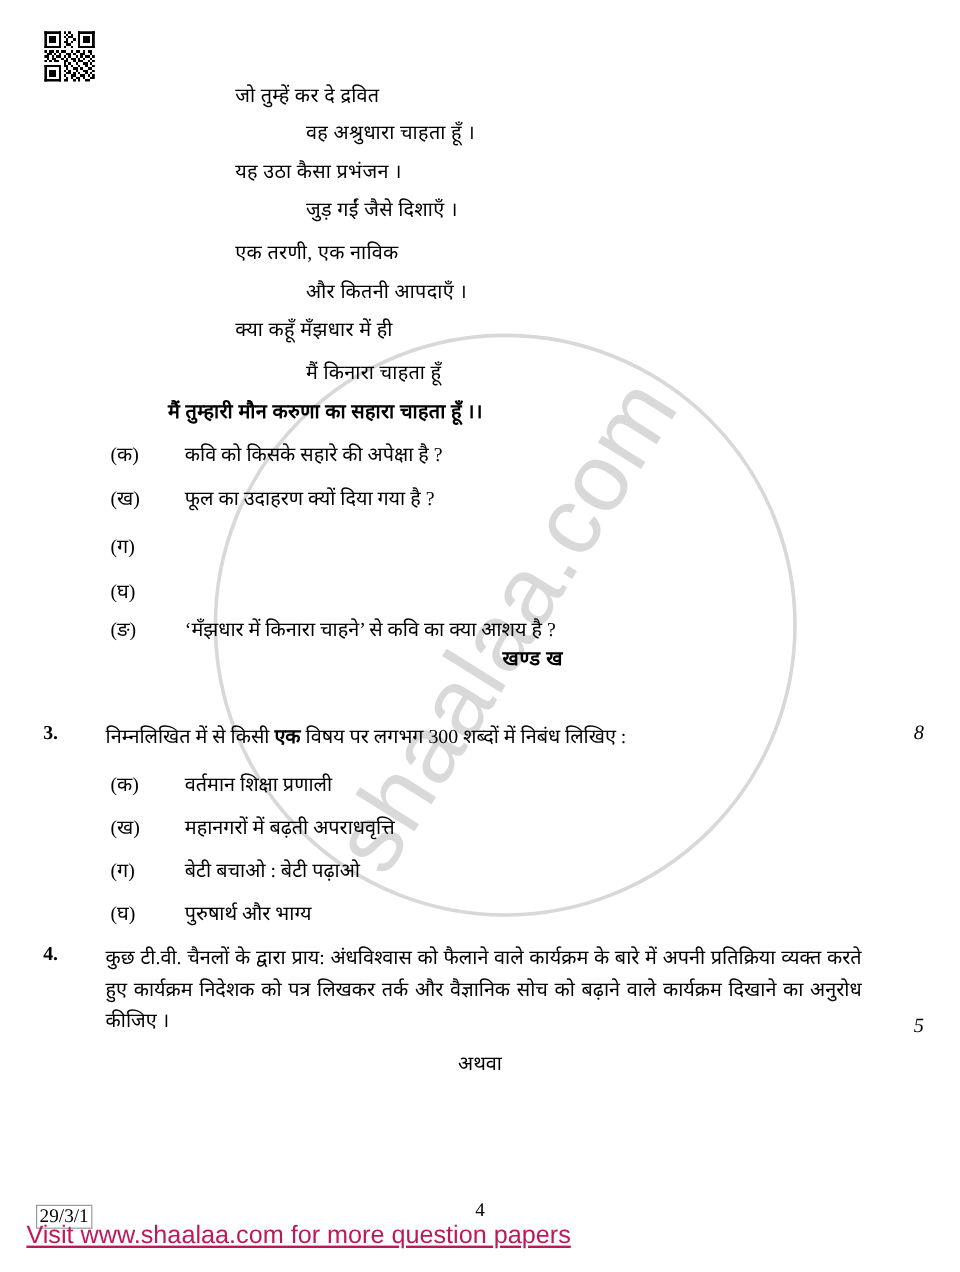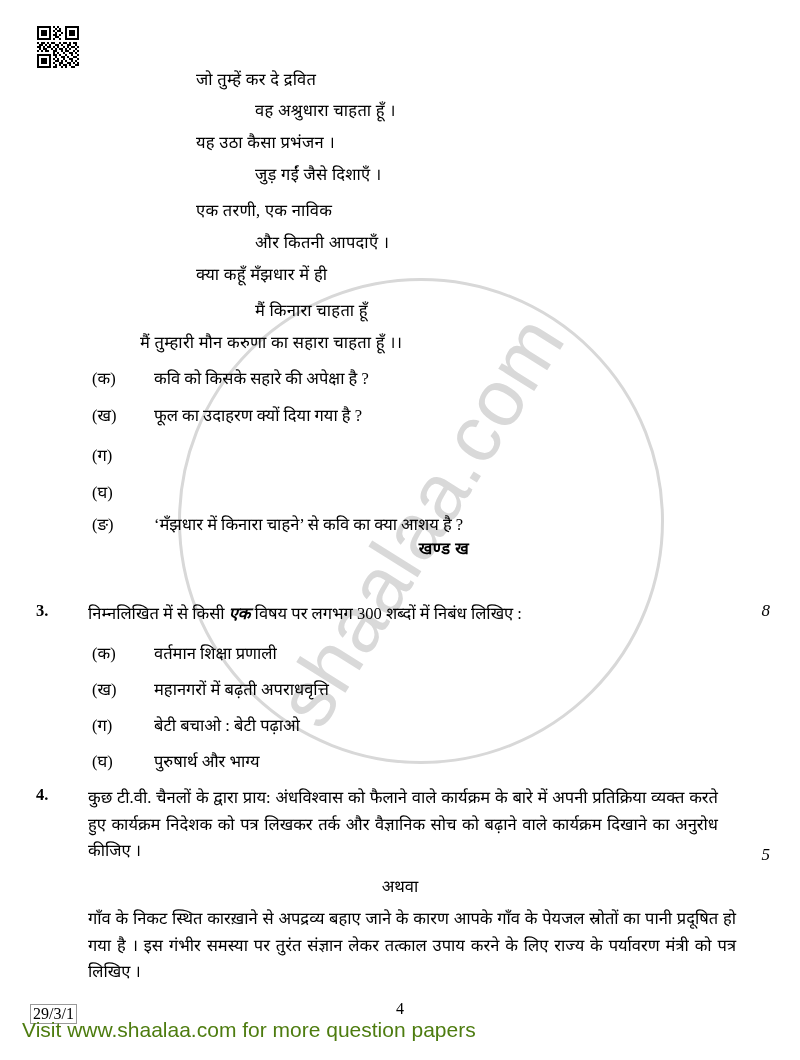--- a/index.html
+++ b/index.html
@@ -137,21 +137,21 @@
     width: 800px;
     text-align: center;
     font-size: 16.5px;
   }
   .section-head {
     font-weight: bold;
     letter-spacing: 0.5px;
   }
   .athwa { font-weight: normal; }
 
-  .bold-em { font-weight: bold; font-style: italic; }
+  .bold-em { font-weight: bold; }
 
   
   .paper-code {
     position: absolute;
     left: 30px;
     top: 1004px;
     font-size: 16px;
     border: 1px solid #9a9a9a;
     padding: 0 2px;
     background: transparent;
@@ -163,22 +163,23 @@
     top: 1000px;
     text-align: center;
     font-size: 16px;
   }
   .site-footer {
     position: absolute;
     left: 22px;
     top: 1018px;
     font-family: "Liberation Sans", "DejaVu Sans", sans-serif;
     font-size: 21px;
-    color: #4d7c0f;
+    color: #be185d;
     white-space: nowrap;
+    text-decoration: underline;
   }
 </style>
 </head>
 <body>
 
 <div class="page">
 
   <div class="qr">
     <svg viewBox="0 0 21 21" width="42" height="42" shape-rendering="crispEdges">
       <rect width="21" height="21" fill="#ffffff"></rect>
@@ -304,21 +305,21 @@
 
     <div>
       <div class="t poem-line" style="left:196px; top:70px;">जो तुम्हें कर दे द्रवित</div>
       <div class="t poem-line" style="left:255px; top:101px;">वह अश्रुधारा चाहता हूँ ।</div>
       <div class="t poem-line" style="left:196px; top:133px;">यह उठा कैसा प्रभंजन ।</div>
       <div class="t poem-line" style="left:255px; top:165px;">जुड़ गईं जैसे दिशाएँ ।</div>
       <div class="t poem-line" style="left:196px; top:201px;">एक तरणी, एक नाविक</div>
       <div class="t poem-line" style="left:255px; top:233px;">और कितनी आपदाएँ ।</div>
       <div class="t poem-line" style="left:196px; top:265px;">क्या कहूँ मँझधार में ही</div>
       <div class="t poem-line" style="left:255px; top:301px;">मैं किनारा चाहता हूँ</div>
-      <div class="t poem-line" style="left:140px; top:333px;">मैं तुम्हारी मौन करुणा का सहारा चाहता हूँ ।।</div>
+      <div class="t poem-line" style="left:140px; top:333px;font-weight:bold;">मैं तुम्हारी मौन करुणा का सहारा चाहता हूँ ।।</div>
     </div>
 
     <div>
       <div class="sub-row" style="left:92px; top:366px;">
         <span class="sub-mark">(क)</span>
         <span class="sub-text">कवि को किसके सहारे की अपेक्षा है ?</span>
       </div>
       <div class="sub-row" style="left:92px; top:403px;">
         <span class="sub-mark">(ख)</span>
         <span class="sub-text">फूल का उदाहरण क्यों दिया गया है ?</span>
@@ -359,20 +360,19 @@
         <span class="sub-text">पुरुषार्थ और भाग्य</span>
       </div>
     </div>
 
     <div class="qnum" style="top:785px;">4.</div>
     <div class="qbody" style="top:785px;">कुछ टी.वी. चैनलों के द्वारा प्राय: अंधविश्वास को फैलाने वाले कार्यक्रम के बारे में अपनी प्रतिक्रिया व्यक्त करते हुए कार्यक्रम निदेशक को पत्र लिखकर तर्क और वैज्ञानिक सोच को बढ़ाने वाले कार्यक्रम दिखाने का अनुरोध कीजिए ।</div>
     <div class="marks" style="top:845px;">5</div>
 
     <div class="centered athwa" style="top:874px;">अथवा</div>
 
-    <div class="qbody" style="top:906px; left:88px; width:648px;">गाँव के निकट स्थित कारख़ाने से अपद्रव्य बहाए जाने के कारण आपके गाँव के पेयजल स्रोतों का पानी प्रदूषित हो गया है । इस गंभीर समस्या पर तुरंत संज्ञान लेकर तत्काल उपाय करने के लिए राज्य के पर्यावरण मंत्री को पत्र लिखिए ।</div>
 
     <div class="paper-code">29/3/1</div>
     <div class="page-no">4</div>
     <div class="site-footer">Visit www.shaalaa.com for more question papers</div>
 
   </div>
 </div>
 
 </body></html>

